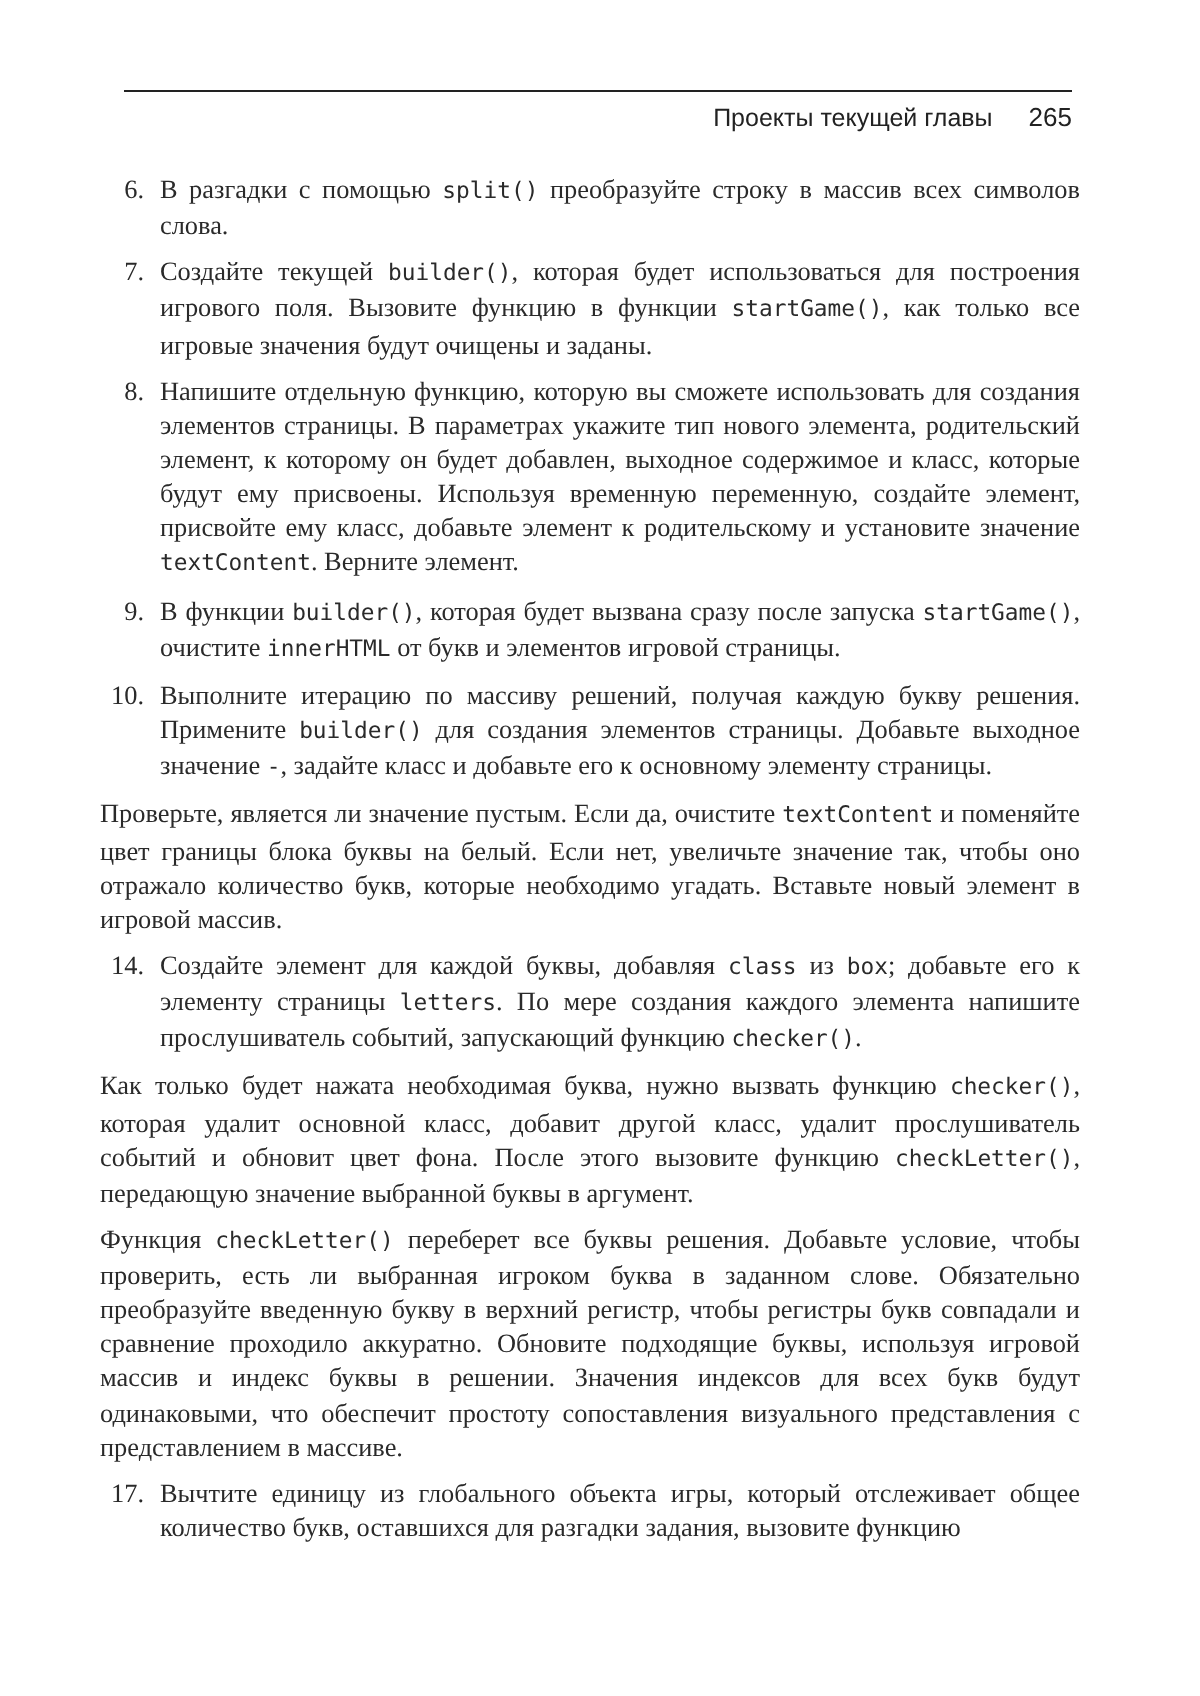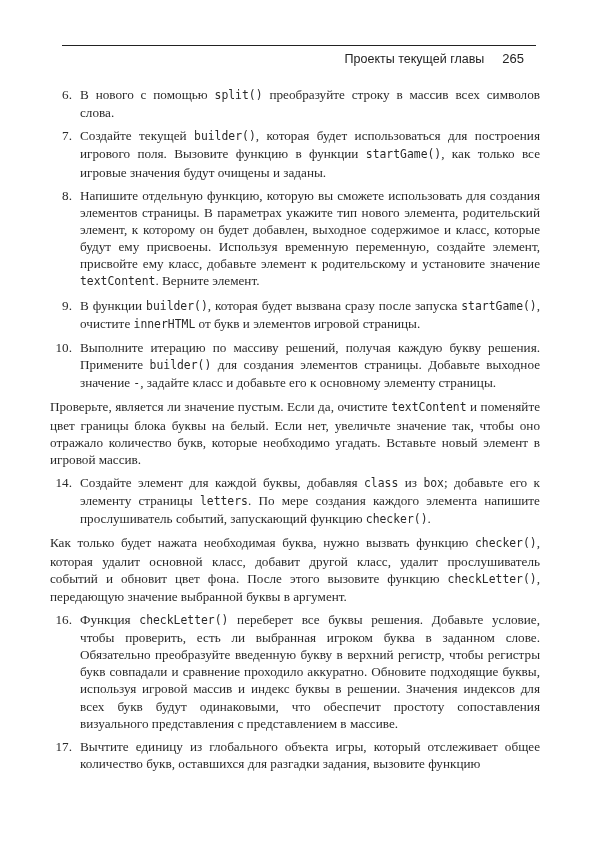--- a/index.html
+++ b/index.html
@@ -1,18 +1,18 @@
 <!DOCTYPE html>
 <html><head>
 <meta charset="utf-8">
 <style>
   html, body { margin: 0; padding: 0; background: #ffffff; }
   body { width: 600px; height: 848px; position: relative; overflow: hidden; }
   .rule { position: absolute; left: 62px; top: 45px; width: 474px; height: 1px; background: #222; }
-  .header { position: absolute; top: 51px; right: 76px; display: flex; align-items: baseline; gap: 18px;
+  .header { position: absolute; top: 51px; right: 64px; display: flex; align-items: baseline; gap: 18px;
             font-family: "Liberation Sans", sans-serif; color: #222; }
   .header .title { font-size: 12.5px; }
   .header .page { font-size: 13px; font-weight: normal; }
   .list { position: absolute; left: 50px; top: 86px; width: 490px;
           font-family: "Liberation Serif", serif; font-size: 13.2px; line-height: 17.1px; color: #2a2a2a; }
   .item { display: flex; margin-bottom: 6.2px; }
   .num { width: 30px; flex: 0 0 30px; text-align: right; padding-right: 8px; box-sizing: border-box; }
   .body { flex: 1; text-align: justify; }
   .code { font-family: "DejaVu Sans Mono", monospace; font-size: 11.4px; }
 </style>
@@ -21,21 +21,21 @@
 
 <div class="rule"></div>
 <div class="header">
   <span class="title">Проекты текущей главы</span>
   <span class="page">265</span>
 </div>
 
 <div class="list" id="list">
     <div class="item">
       <div class="num">6.</div>
-      <div class="body"><span>В нового с помощью </span><span class="code">split()</span><span> преобразуйте строку в массив всех символов слова.</span></div>
+      <div class="body"><span>В разгадки с помощью </span><span class="code">split()</span><span> преобразуйте строку в массив всех символов слова.</span></div>
     </div>
     <div class="item">
       <div class="num">7.</div>
       <div class="body"><span>Создайте текущей </span><span class="code">builder()</span><span>, которая будет использоваться для построения игрового поля. Вызовите функцию в функции </span><span class="code">startGame()</span><span>, как только все игровые значения будут очищены и заданы.</span></div>
     </div>
     <div class="item">
       <div class="num">8.</div>
       <div class="body"><span>Напишите отдельную функцию, которую вы сможете использовать для создания элементов страницы. В параметрах укажите тип нового элемента, родительский элемент, к которому он будет добавлен, выходное содержимое и класс, которые будут ему присвоены. Используя временную переменную, создайте элемент, присвойте ему класс, добавьте элемент к родительскому и установите значение </span><span class="code">textContent</span><span>. Верните элемент.</span></div>
     </div>
     <div class="item">
@@ -50,20 +50,19 @@
       <div class="body"><span>Проверьте, является ли значение пустым. Если да, очистите </span><span class="code">textContent</span><span> и поменяйте цвет границы блока буквы на белый. Если нет, увеличьте значение так, чтобы оно отражало количество букв, которые необходимо угадать. Вставьте новый элемент в игровой массив.</span></div>
     </div>
     <div class="item">
       <div class="num">14.</div>
       <div class="body"><span>Создайте элемент для каждой буквы, добавляя </span><span class="code">class</span><span> из </span><span class="code">box</span><span>; добавьте его к элементу страницы </span><span class="code">letters</span><span>. По мере создания каждого элемента напишите прослушиватель событий, запускающий функцию </span><span class="code">checker()</span><span>.</span></div>
     </div>
     <div class="item">
       <div class="body"><span>Как только будет нажата необходимая буква, нужно вызвать функцию </span><span class="code">checker()</span><span>, которая удалит основной класс, добавит другой класс, удалит прослушиватель событий и обновит цвет фона. После этого вызовите функцию </span><span class="code">checkLetter()</span><span>, передающую значение выбранной буквы в аргумент.</span></div>
     </div>
     <div class="item">
-      <div class="num">16.</div>
       <div class="body"><span>Функция </span><span class="code">checkLetter()</span><span> переберет все буквы решения. Добавьте условие, чтобы проверить, есть ли выбранная игроком буква в заданном слове. Обязательно преобразуйте введенную букву в верхний регистр, чтобы регистры букв совпадали и сравнение проходило аккуратно. Обновите подходящие буквы, используя игровой массив и индекс буквы в решении. Значения индексов для всех букв будут одинаковыми, что обеспечит простоту сопоставления визуального представления с представлением в массиве.</span></div>
     </div>
     <div class="item">
       <div class="num">17.</div>
       <div class="body"><span>Вычтите единицу из глобального объекта игры, который отслеживает общее количество букв, оставшихся для разгадки задания, вызовите функцию</span></div>
     </div>
   </div>
 
 </body></html>

